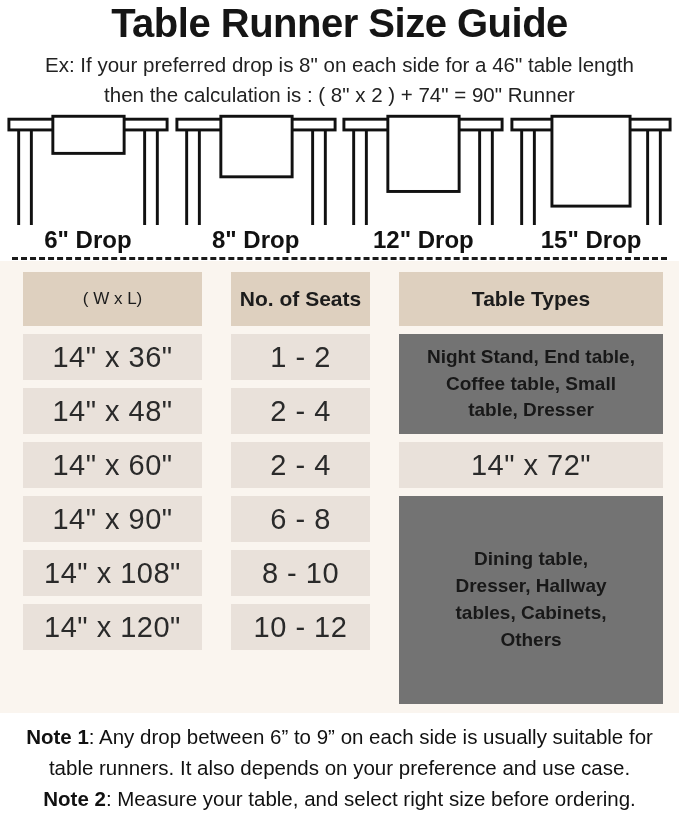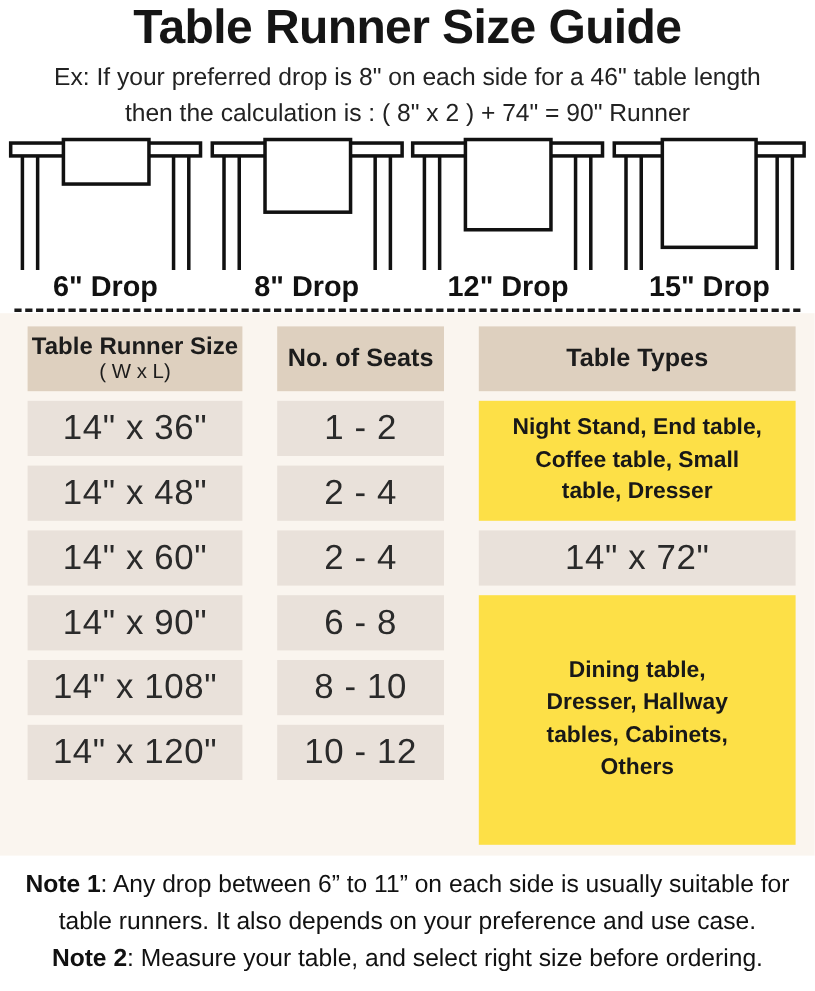--- a/index.html
+++ b/index.html
@@ -41,21 +41,21 @@
     text-align:center;
   }
   .hdr{background:#ded0bf;}
   .hdr .h-main{font-size:20px;font-weight:700;line-height:1.1;}
   .hdr .h-sub{font-size:17px;font-weight:400;line-height:1.15;}
   .hdr.one-line{font-size:21px;font-weight:700;}
   .datacell{
     background:#e9e1da;font-size:29px;font-weight:400;color:#2a2a2a;
     letter-spacing:0.5px;
   }
-  .typecell{background:#fde047;font-size:19px;font-weight:700;line-height:1.42;color:#181818;}
+  .typecell{background:#737373;font-size:19px;font-weight:700;line-height:1.42;color:#181818;}
   .typecell span{display:block;}
   .typecell .w0{max-width:222px;}
   .typecell .w1{max-width:248px;}
   .typecell .w2{max-width:182px;}
 
   
   .notes{margin-top:9px;text-align:center;font-size:20.5px;line-height:1.5;color:#111;padding:0 4px;}
   .notes p{margin:0;}
   .notes strong{font-weight:700;}
 </style>
@@ -104,21 +104,20 @@
     <div class="drop-label">8" Drop</div>
     <div class="drop-label">12" Drop</div>
     <div class="drop-label">15" Drop</div>
   </div>
 
   <div class="dashed-line"></div>
 
   <div class="table-section">
 
     <div class="cell hdr">
-      <div class="h-main">Table Runner Size</div>
       <div class="h-sub">( W x L)</div>
     </div>
     <div class="cell hdr one-line">No. of Seats</div>
     <div class="cell hdr one-line">Table Types</div>
 
     <div class="cell typecell" style="grid-column:3;grid-row:2 / span 2;">
       <span class="w0">Night Stand, End table, Coffee table, Small table, Dresser</span>
     </div>
     <div class="cell typecell" style="grid-column:3;grid-row:5 / span 4;">
       <span class="w2">Dining table, Dresser, Hallway tables, Cabinets, Others</span>
@@ -139,17 +138,17 @@
     <div class="cell datacell">6 - 8</div>
 
     <div class="cell datacell">14" x 108"</div>
     <div class="cell datacell">8 - 10</div>
 
     <div class="cell datacell">14" x 120"</div>
     <div class="cell datacell">10 - 12</div>
   </div>
 
   <div class="notes">
-    <p><strong>Note 1</strong><span>: Any drop between 6” to 11” on each side is usually suitable for table runners. It also depends on your preference and use case.</span></p>
+    <p><strong>Note 1</strong><span>: Any drop between 6” to 9” on each side is usually suitable for table runners. It also depends on your preference and use case.</span></p>
     <p><strong>Note 2</strong><span>: Measure your table, and select right size before ordering.</span></p>
   </div>
 
 </div>
 
 </body></html>

